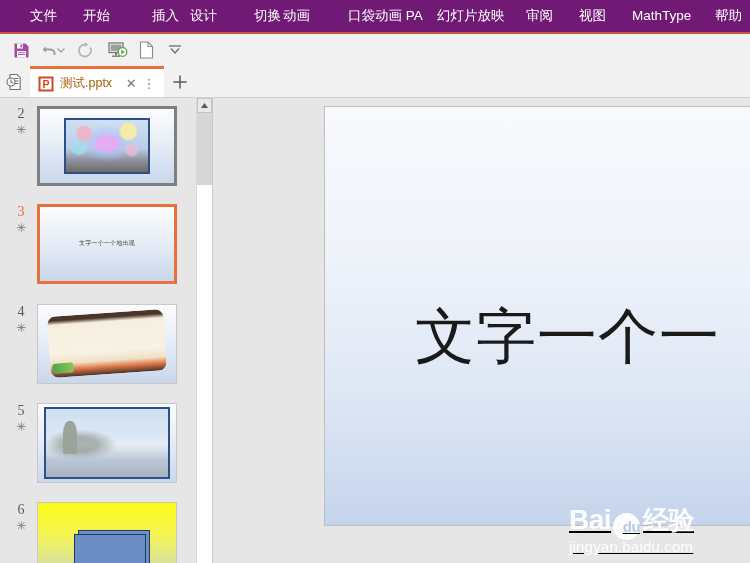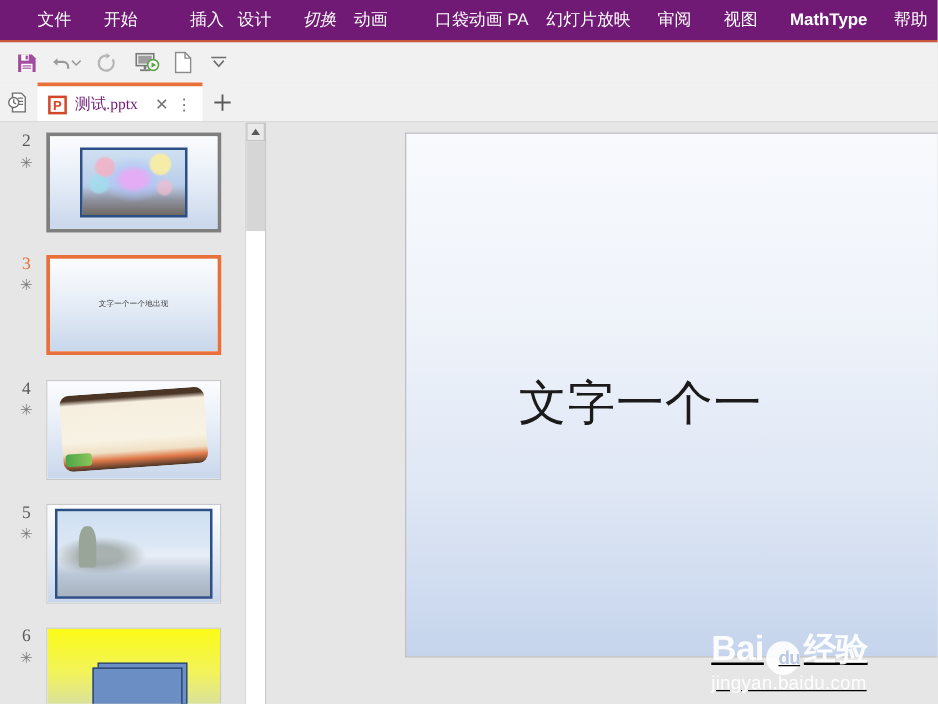--- a/index.html
+++ b/index.html
@@ -65,24 +65,23 @@
   #doc-tab {
     position: relative;
     height: 32px;
     background: #ffffff;
     border-top: 3px solid #e8703a;
     display: flex; align-items: center;
     padding: 0 6px 0 8px;
     cursor: default;
   }
   #doc-tab-label {
-    font-size: 12.5px; color: #701a75;
+    font-size: 12.5px; color: #a16207;
     margin-left: 6px; margin-right: 10px;
     white-space: nowrap;
-    font-family: Liberation Serif, serif;
   }
   .tab-icon-btn {
     width: 18px; height: 24px;
     display: flex; align-items: center; justify-content: center;
     cursor: default;
   }
   #newtab-btn {
     width: 32px; height: 32px;
     display: flex; align-items: center; justify-content: center;
     background: #f1f1f1;
@@ -238,21 +237,21 @@
   }
   #main-slide {
     position: absolute; left: 111px; top: 8px;
     width: 640px; height: 420px;
     border: 1px solid #bfbfbf;
     background: linear-gradient(to bottom, #f8fafd 0%, #eff3fa 35%, #dfe7f5 68%, #c5d4ec 100%);
     overflow: hidden;
   }
   #main-slide-text {
     position: absolute; left: 90px; top: 190px;
-    font-size: 38px;
+    font-size: 60px;
     color: #1a1a1a;
     white-space: nowrap;
     font-family: Liberation Sans, sans-serif;
     letter-spacing: 1px;
   }
 
   
   #watermark {
     position: absolute; right: 6px; bottom: 6px;
     width: 175px;
@@ -291,27 +290,27 @@
   .ico { display: block; }
 </style>
 </head>
 <body>
 
 <div id="ribbon">
   <div class="ribbon-tab" style="position:absolute;left:30px;">文件</div>
   <div class="ribbon-tab" style="position:absolute;left:83px;">开始</div>
   <div class="ribbon-tab" style="position:absolute;left:152px;">插入</div>
   <div class="ribbon-tab" style="position:absolute;left:190px;">设计</div>
-  <div class="ribbon-tab" style="position:absolute;left:242px;font-style:italic;">切换</div>
+  <div class="ribbon-tab" style="position:absolute;left:254px;">切换</div>
   <div class="ribbon-tab" style="position:absolute;left:283px;">动画</div>
   <div class="ribbon-tab" style="position:absolute;left:348px;">口袋动画 PA</div>
   <div class="ribbon-tab" style="position:absolute;left:437px;">幻灯片放映</div>
   <div class="ribbon-tab" style="position:absolute;left:526px;">审阅</div>
   <div class="ribbon-tab" style="position:absolute;left:579px;">视图</div>
-  <div class="ribbon-tab" style="position:absolute;left:632px;font-weight:bold;">MathType</div>
+  <div class="ribbon-tab" style="position:absolute;left:632px;">MathType</div>
   <div class="ribbon-tab" style="position:absolute;left:715px;">帮助</div>
 </div>
 <div id="ribbon-underline"></div>
 
 <div id="qat">
 
   <div class="qat-btn" style="position:absolute;left:6px;">
     <svg class="ico" width="17" height="17" viewBox="0 0 17 17">
       <path d="M1.5 1.5h11l3 3v11h-14z" fill="#a14c9e"></path>
       <rect x="4" y="1.5" width="6" height="5" fill="#ffffff"></rect>

